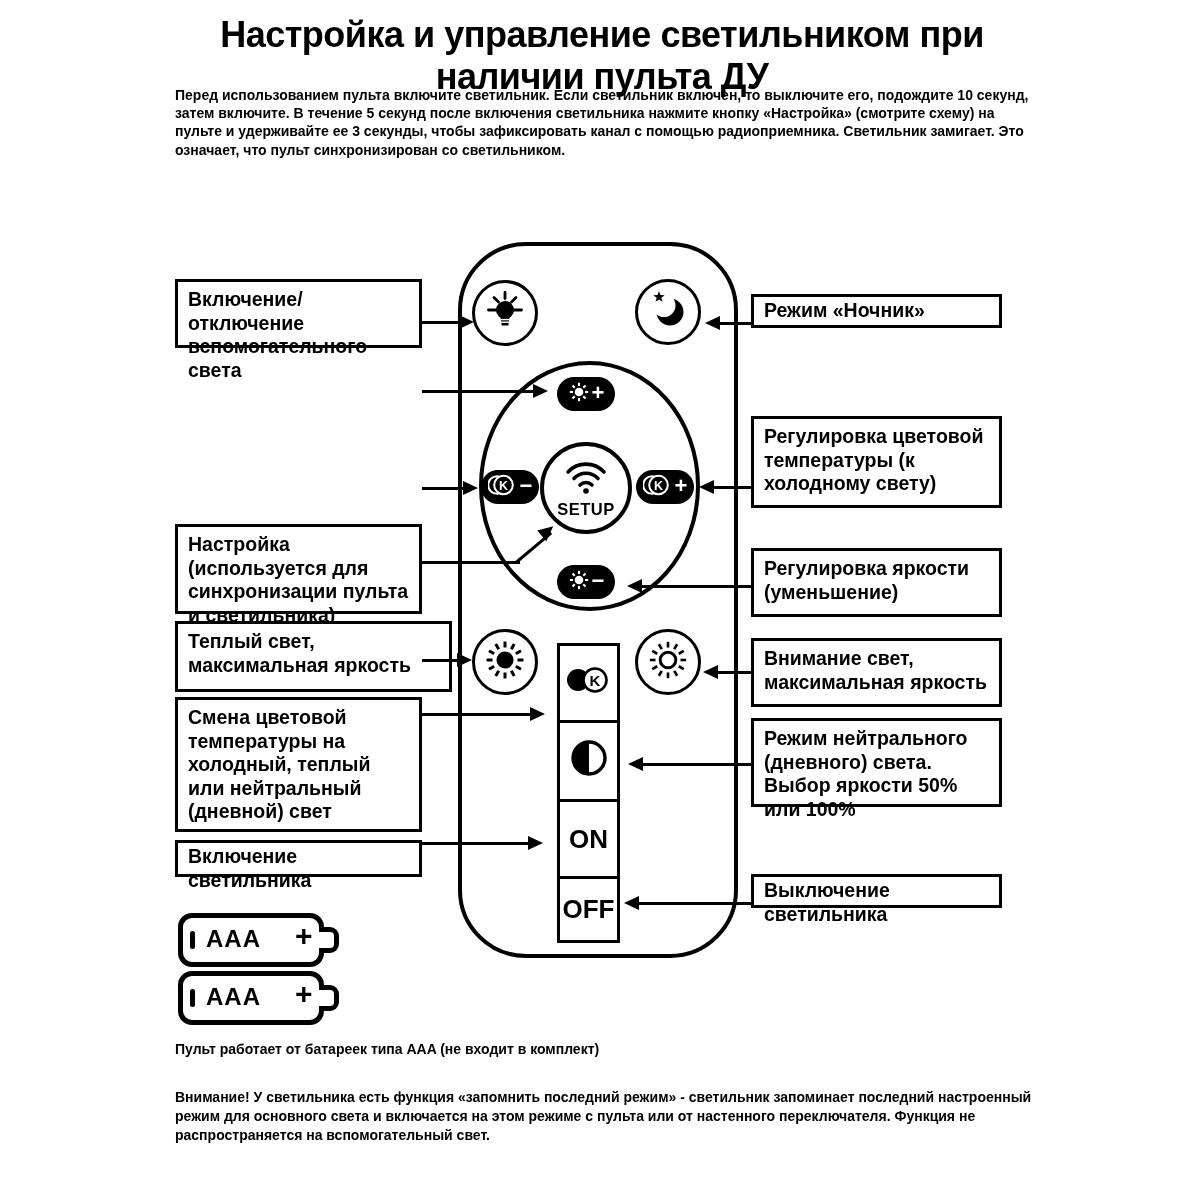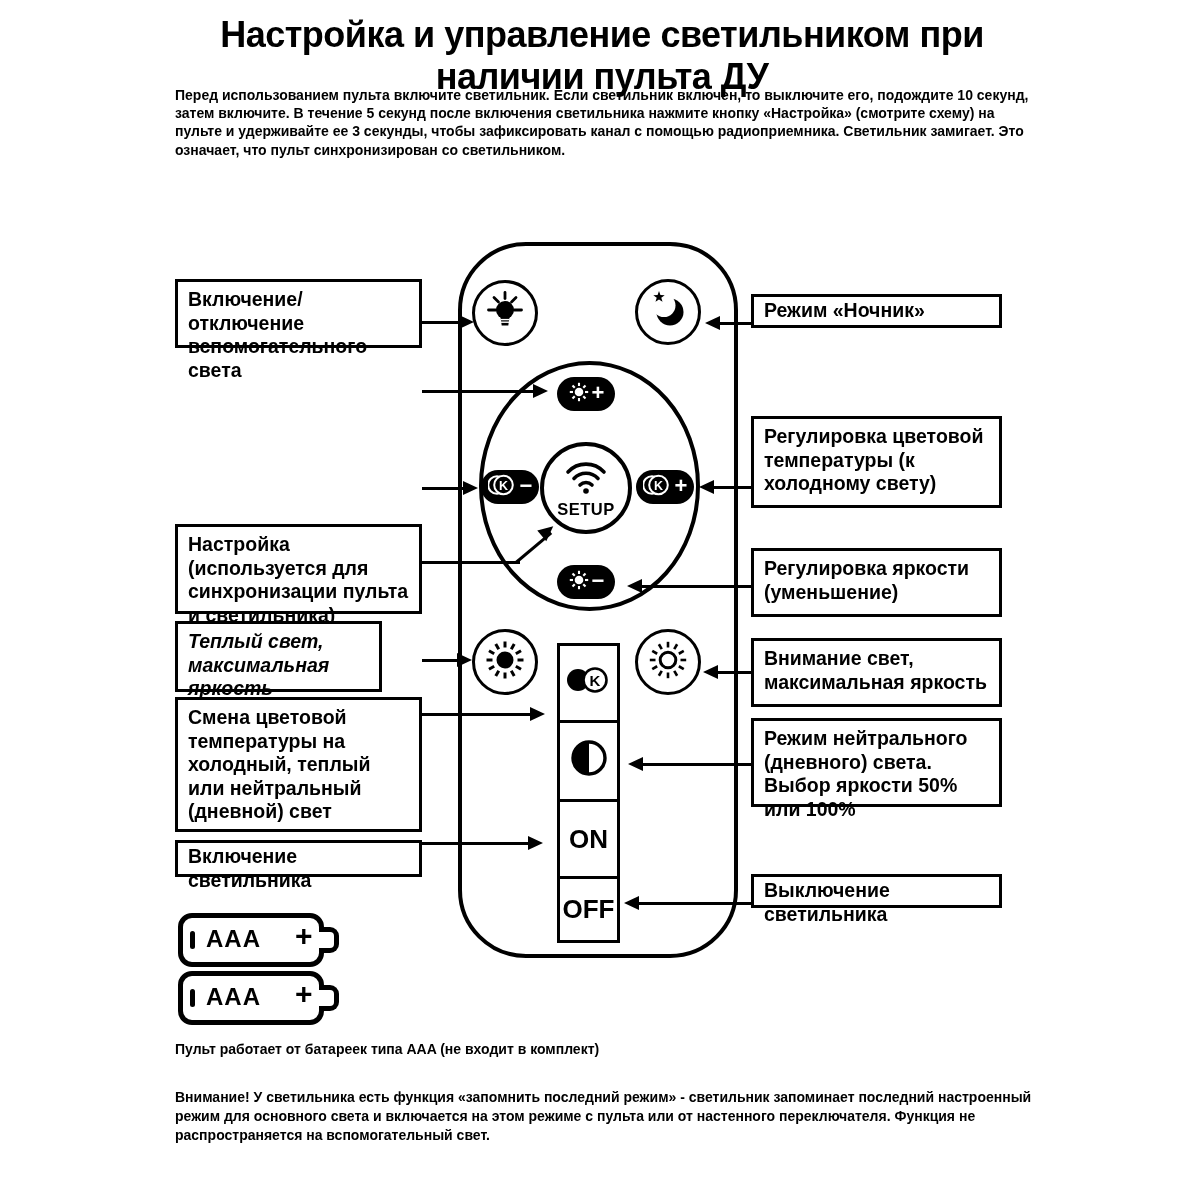--- a/index.html
+++ b/index.html
@@ -218,21 +218,21 @@
   </div>
   <div class="cell" style="top:799px;height:81px;">
     <span>ON</span>
   </div>
   <div class="cell" style="top:876px;height:67px;">
     <span>OFF</span>
   </div>
 
   <div class="lbox" style="left:175px;top:279px;width:247px;height:69px;">Включение/отключение вспомогательного света</div>
   <div class="lbox" style="left:175px;top:524px;width:247px;height:90px;">Настройка (используется для синхронизации пульта и светильника)</div>
-  <div class="lbox" style="left:175px;top:621px;width:207px;height:71px;font-style:italic;">Теплый свет, максимальная яркость</div>
+  <div class="lbox" style="left:175px;top:621px;width:277px;height:71px;">Теплый свет, максимальная яркость</div>
   <div class="lbox" style="left:175px;top:697px;width:247px;height:135px;">Смена цветовой температуры на холодный, теплый или нейтральный (дневной) свет</div>
   <div class="lbox" style="left:175px;top:840px;width:247px;height:37px;padding:2px 8px 2px 10px;">Включение светильника</div>
 
   <div class="lbox" style="left:751px;top:294px;width:251px;height:34px;padding:2px 8px 2px 10px;">Режим «Ночник»</div>
   <div class="lbox" style="left:751px;top:548px;width:251px;height:69px;">Регулировка яркости (уменьшение)</div>
   <div class="lbox" style="left:751px;top:416px;width:251px;height:92px;">Регулировка цветовой температуры (к холодному свету)</div>
   <div class="lbox" style="left:751px;top:638px;width:251px;height:69px;">Внимание свет, максимальная яркость</div>
   <div class="lbox" style="left:751px;top:718px;width:251px;height:89px;">Режим нейтрального (дневного) света. Выбор яркости 50% или 100%</div>
   <div class="lbox" style="left:751px;top:874px;width:251px;height:34px;padding:2px 8px 2px 10px;">Выключение светильника</div>
 

